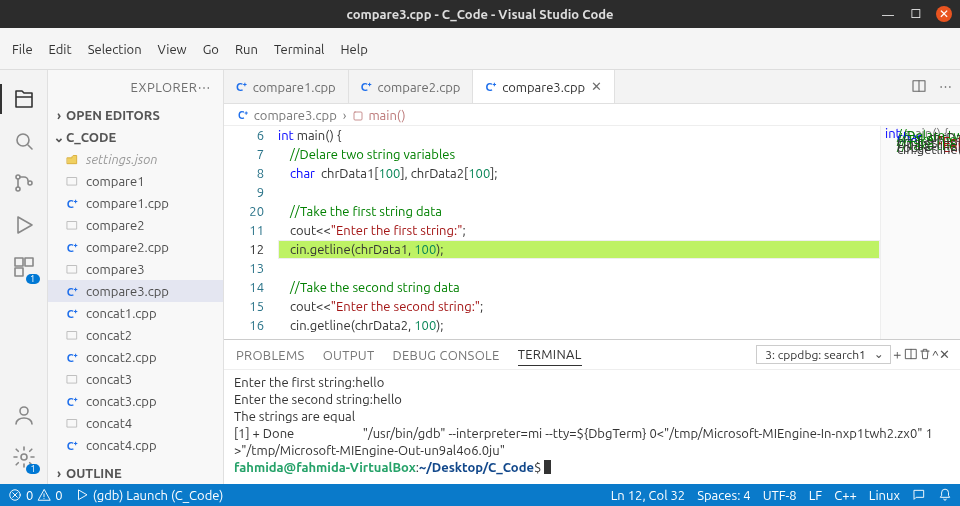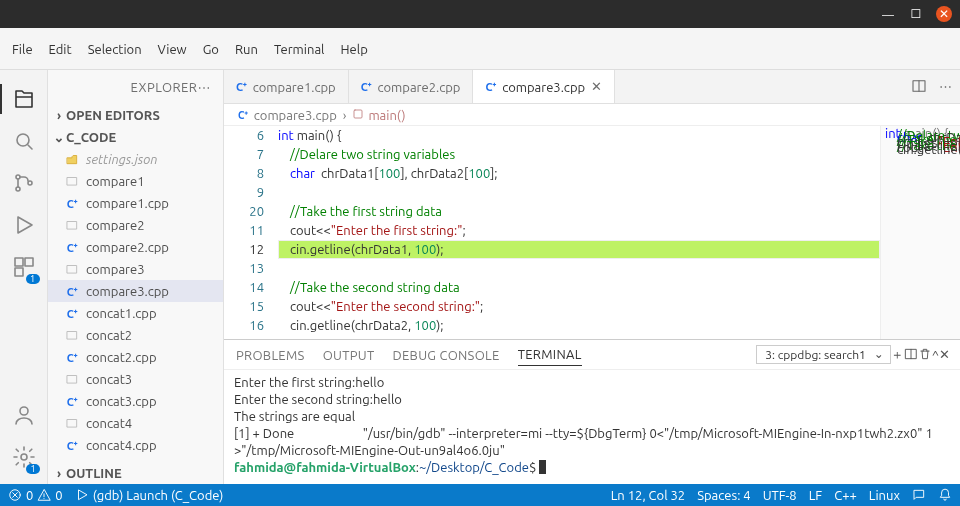--- a/index.html
+++ b/index.html
@@ -31,21 +31,21 @@
 .file-row .dim{color:#999;font-style:italic}
 .editor-area{flex:1;display:flex;flex-direction:column;overflow:hidden}
 .tabs{height:34px;background:#f3f3f3;display:flex;align-items:stretch;border-bottom:1px solid #e0e0e0;position:relative}
 .tab{display:flex;align-items:center;padding:0 12px;gap:6px;color:#6c6c6c;border-right:1px solid #e0e0e0;font-size:13px}
 .tab.active{background:#fff;color:#333}
 .tab .cppicon{color:#1f6feb;font-weight:bold;font-size:11px}
 .tab .tclose{color:#6c6c6c;font-size:13px}
 .tabs .rightctl{position:absolute;right:8px;top:0;height:100%;display:flex;align-items:center;gap:12px;color:#666}
 .breadcrumb{height:22px;display:flex;align-items:center;padding-left:14px;gap:6px;color:#777;font-size:12px;border-bottom:1px solid #eee}
 .breadcrumb .cppicon{color:#1f6feb;font-weight:bold;font-size:10px}
-.breadcrumb .sym{color:#b77;display:flex;align-items:flex-start;gap:4px}
+.breadcrumb .sym{color:#b77;display:flex;align-items:flex-end;gap:4px}
 .code-area{flex:1;display:flex;overflow:hidden;position:relative;background:#fff}
 .gutter{width:54px;background:#fff;text-align:right;padding-right:14px;color:#2b7489;font-family:"Consolas","Menlo",monospace;font-size:13px;line-height:19px;padding-top:0}
 .gutter .ln{height:19px}
 .gutter .ln.cur{color:#333;font-weight:normal}
 .code{flex:1;font-family:"Consolas","Menlo",monospace;font-size:13px;line-height:19px;white-space:pre;color:#333;overflow:hidden}
 .code .line{height:19px}
 .code .line.cur{background:#bef264;box-shadow:inset 0 0 0 1px #eee}
 .kw{color:#0000ff}
 .cm{color:#008000}
 .str{color:#a31515}
@@ -58,32 +58,33 @@
 .minimap .mm-content span.kw{color:#0000ff}
 .panel{height:145px;border-top:1px solid #ccc;display:flex;flex-direction:column;background:#fff}
 .panel-tabs{height:30px;display:flex;align-items:center;padding:0 12px;gap:18px;color:#777;font-size:11px;position:relative;border-bottom:1px solid #eee}
 .panel-tabs .ptab{padding:4px 0;letter-spacing:0.3px}
 .panel-tabs .ptab.active{color:#333;border-bottom:1px solid #333}
 .panel-tabs .rightctl{position:absolute;right:10px;display:flex;align-items:center;color:#555}
 .panel-tabs .rightctl .dropdown{border:1px solid #ccc;padding:2px 24px 2px 8px;font-size:12px;color:#333;position:relative}
 .panel-tabs .rightctl .dropdown::after{content:"⌄";position:absolute;right:6px;top:1px;color:#555}
 .terminal{flex:1;font-family:"Consolas","Menlo",monospace;font-size:13px;line-height:17px;padding:4px 10px;color:#333;white-space:pre-wrap;word-break:break-all;overflow:hidden}
 .terminal .green{color:#26a269;font-weight:bold}
-.terminal .blue{color:#12488b;font-weight:normal}
+.terminal .blue{color:#12488b;font-weight:bold}
 .terminal .cursor{display:inline-block;width:7px;height:14px;background:#333;vertical-align:-2px}
 .status-bar{height:22px;background:#0a7aca;color:#fff;display:flex;align-items:center;font-size:12px;padding:0 8px;gap:12px;justify-content:space-between}
 .status-bar .left,.status-bar .right{display:flex;align-items:center;gap:12px}
 .status-bar .item{display:flex;align-items:center;gap:4px}
 .status-bar .item svg{width:14px;height:14px}
 svg{stroke:currentColor;fill:none;stroke-width:1.6;stroke-linecap:round;stroke-linejoin:round}
 </style>
 </head>
 <body>
 
 <div class="title-bar">
+  <div class="title">compare3.cpp - C_Code - Visual Studio Code</div>
   <div class="win-controls">
     <span>—</span>
     <span>☐</span>
     <span class="close">✕</span>
   </div>
 </div>
 
 <div class="menu-bar" id="menu-bar">
     <span>File</span>
     <span>Edit</span>

